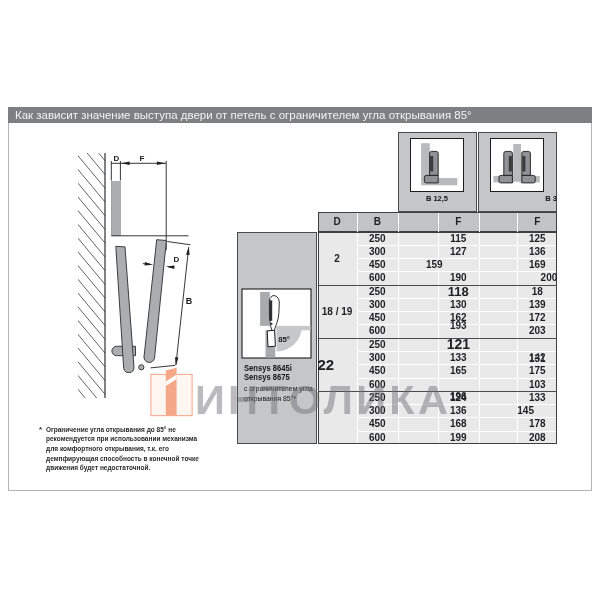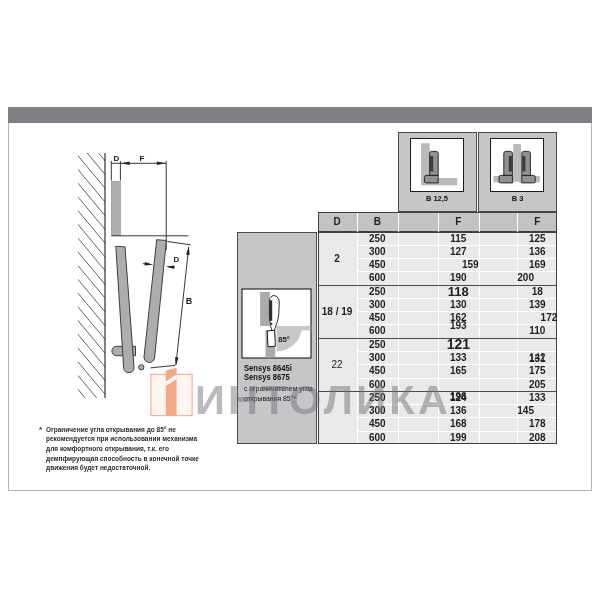--- a/index.html
+++ b/index.html
@@ -1,20 +1,21 @@
 <!DOCTYPE html>
 <html><head><meta charset="utf-8"><style>
 html,body{margin:0;padding:0;}
 body{width:600px;height:600px;background:#ffffff;font-family:"Liberation Sans",sans-serif;}
 #page{position:relative;width:600px;height:600px;overflow:hidden;}
 .abs{position:absolute;}
 </style></head><body>
 <div id="page">
 <div class="abs" style="left:8px;top:106.5px;width:581.5px;height:382.5px;border:1px solid #b3b4b6;"></div>
 <div class="abs" style="left:8px;top:106.5px;width:583.5px;height:16.5px;background:#7d7f82;"></div>
+<div class="abs" style="left:15px;top:106.5px;height:16.5px;line-height:17px;font-size:11.5px;color:#f3f3f4;">Как зависит значение выступа двери от петель с ограничителем угла открывания 85°</div>
 <svg class="abs" style="left:0;top:0;" width="600" height="600" viewBox="0 0 600 600">
 <rect x="150.9" y="374.3" width="41.2" height="41.4" fill="#fef6f0" stroke="#f2997b" stroke-width="0.9"></rect>
 <polygon points="165.8,370.4 176.6,367.7 176.6,415.8 165.8,415.8" fill="#f5a887"></polygon>
 <polygon points="165.8,381.6 176.6,374.4 176.6,378.9 165.8,386.1" fill="#ffffff"></polygon>
 </svg>
 <div class="abs" style="left:317.5px;top:212.0px;width:239.8px;height:232.0px;background:#e9e9ea;border:1px solid #3e3f41;box-sizing:border-box;"></div>
 <div class="abs" style="left:317.5px;top:212.0px;width:239.8px;height:19.5px;background:#c2c3c5;border:1px solid #3e3f41;box-sizing:border-box;"></div>
 <div class="abs" style="left:356.7px;top:213.0px;width:1px;height:230.0px;background:#ffffff;"></div>
 <div class="abs" style="left:398.0px;top:213.0px;width:1px;height:230.0px;background:#ffffff;"></div>
 <div class="abs" style="left:438.0px;top:213.0px;width:1px;height:230.0px;background:#ffffff;"></div>
@@ -41,67 +42,67 @@
 <div class="abs" style="left:438.0px;top:212.00px;width:40.7px;height:19.50px;line-height:19.50px;text-align:center;font-size:10px;font-weight:bold;color:#1e1f21;">F</div>
 <div class="abs" style="left:517.3px;top:212.00px;width:40.0px;height:19.50px;line-height:19.50px;text-align:center;font-size:10px;font-weight:bold;color:#1e1f21;">F</div>
 <div class="abs" style="left:317.5px;top:231.50px;width:39.2px;height:53.12px;line-height:53.12px;text-align:center;font-size:10px;font-weight:bold;color:#1e1f21;">2</div>
 <div class="abs" style="left:356.7px;top:231.50px;width:41.3px;height:13.28px;line-height:13.28px;text-align:center;font-size:10px;font-weight:bold;color:#1e1f21;">250</div>
 <div class="abs" style="left:438.0px;top:231.50px;width:40.7px;height:13.28px;line-height:13.28px;text-align:center;font-size:10px;font-weight:bold;color:#1e1f21;">115</div>
 <div class="abs" style="left:517.3px;top:231.50px;width:40.0px;height:13.28px;line-height:13.28px;text-align:center;font-size:10px;font-weight:bold;color:#1e1f21;">125</div>
 <div class="abs" style="left:356.7px;top:244.78px;width:41.3px;height:13.28px;line-height:13.28px;text-align:center;font-size:10px;font-weight:bold;color:#1e1f21;">300</div>
 <div class="abs" style="left:438.0px;top:244.78px;width:40.7px;height:13.28px;line-height:13.28px;text-align:center;font-size:10px;font-weight:bold;color:#1e1f21;">127</div>
 <div class="abs" style="left:517.3px;top:244.78px;width:40.0px;height:13.28px;line-height:13.28px;text-align:center;font-size:10px;font-weight:bold;color:#1e1f21;">136</div>
 <div class="abs" style="left:356.7px;top:258.06px;width:41.3px;height:13.28px;line-height:13.28px;text-align:center;font-size:10px;font-weight:bold;color:#1e1f21;">450</div>
-<div class="abs" style="left:438.0px;top:258.06px;width:40.7px;height:13.28px;line-height:13.28px;text-align:right;font-size:10px;font-weight:bold;color:#1e1f21;">159</div>
+<div class="abs" style="left:414px;top:258.06px;width:40.7px;height:13.28px;line-height:13.28px;text-align:center;font-size:10px;font-weight:bold;color:#1e1f21;">159</div>
 <div class="abs" style="left:517.3px;top:258.06px;width:40.0px;height:13.28px;line-height:13.28px;text-align:center;font-size:10px;font-weight:bold;color:#1e1f21;">169</div>
 <div class="abs" style="left:356.7px;top:271.34px;width:41.3px;height:13.28px;line-height:13.28px;text-align:center;font-size:10px;font-weight:bold;color:#1e1f21;">600</div>
 <div class="abs" style="left:438.0px;top:271.34px;width:40.7px;height:13.28px;line-height:13.28px;text-align:center;font-size:10px;font-weight:bold;color:#1e1f21;">190</div>
-<div class="abs" style="left:517.3px;top:271.34px;width:40.0px;height:13.28px;line-height:13.28px;text-align:left;font-size:10px;font-weight:bold;color:#1e1f21;">200</div>
+<div class="abs" style="left:517.3px;top:271.34px;width:40.0px;height:13.28px;line-height:13.28px;text-align:right;font-size:10px;font-weight:bold;color:#1e1f21;">200</div>
 <div class="abs" style="left:317.5px;top:284.62px;width:39.2px;height:53.12px;line-height:53.12px;text-align:center;font-size:10px;font-weight:bold;color:#1e1f21;">18 / 19</div>
 <div class="abs" style="left:356.7px;top:284.62px;width:41.3px;height:13.28px;line-height:13.28px;text-align:center;font-size:10px;font-weight:bold;color:#1e1f21;">250</div>
 <div class="abs" style="left:438.0px;top:284.62px;width:40.7px;height:13.28px;line-height:13.28px;text-align:center;font-size:13px;font-weight:bold;color:#1e1f21;">118</div>
 <div class="abs" style="left:517.3px;top:284.62px;width:40.0px;height:13.28px;line-height:13.28px;text-align:center;font-size:10px;font-weight:bold;color:#1e1f21;">18</div>
 <div class="abs" style="left:356.7px;top:297.91px;width:41.3px;height:13.28px;line-height:13.28px;text-align:center;font-size:10px;font-weight:bold;color:#1e1f21;">300</div>
 <div class="abs" style="left:438.0px;top:297.91px;width:40.7px;height:13.28px;line-height:13.28px;text-align:center;font-size:10px;font-weight:bold;color:#1e1f21;">130</div>
 <div class="abs" style="left:517.3px;top:297.91px;width:40.0px;height:13.28px;line-height:13.28px;text-align:center;font-size:10px;font-weight:bold;color:#1e1f21;">139</div>
 <div class="abs" style="left:356.7px;top:311.19px;width:41.3px;height:13.28px;line-height:13.28px;text-align:center;font-size:10px;font-weight:bold;color:#1e1f21;">450</div>
 <div class="abs" style="left:438.0px;top:311.19px;width:40.7px;height:13.28px;line-height:13.28px;text-align:center;font-size:10px;font-weight:bold;color:#1e1f21;">162</div>
-<div class="abs" style="left:517.3px;top:311.19px;width:40.0px;height:13.28px;line-height:13.28px;text-align:right;font-size:10px;font-weight:bold;color:#1e1f21;">172</div>
+<div class="abs" style="left:517.3px;top:311.19px;width:40.0px;height:13.28px;line-height:13.28px;text-align:center;font-size:10px;font-weight:bold;color:#1e1f21;">172</div>
 <div class="abs" style="left:356.7px;top:324.47px;width:41.3px;height:13.28px;line-height:13.28px;text-align:center;font-size:10px;font-weight:bold;color:#1e1f21;">600</div>
 <div class="abs" style="left:438.0px;top:319px;width:40.7px;height:13.28px;line-height:13.28px;text-align:center;font-size:10px;font-weight:bold;color:#1e1f21;">193</div>
-<div class="abs" style="left:517.3px;top:324.47px;width:40.0px;height:13.28px;line-height:13.28px;text-align:center;font-size:10px;font-weight:bold;color:#1e1f21;">110</div>
-<div class="abs" style="left:317.5px;top:337.75px;width:39.2px;height:53.12px;line-height:53.12px;text-align:center;font-size:10px;font-weight:normal;color:#1e1f21;">22</div>
+<div class="abs" style="left:517.3px;top:324.47px;width:40.0px;height:13.28px;line-height:13.28px;text-align:center;font-size:10px;font-weight:bold;color:#1e1f21;">203</div>
+<div class="abs" style="left:317.5px;top:337.75px;width:39.2px;height:53.12px;line-height:53.12px;text-align:left;font-size:15px;font-weight:bold;color:#1e1f21;">22</div>
 <div class="abs" style="left:356.7px;top:337.75px;width:41.3px;height:13.28px;line-height:13.28px;text-align:center;font-size:10px;font-weight:bold;color:#1e1f21;">250</div>
 <div class="abs" style="left:438.0px;top:337.75px;width:40.7px;height:13.28px;line-height:13.28px;text-align:center;font-size:14px;font-weight:bold;color:#1e1f21;">121</div>
 <div class="abs" style="left:517.3px;top:352px;width:40.0px;height:13.28px;line-height:13.28px;text-align:center;font-size:10px;font-weight:bold;color:#1e1f21;">131</div>
 <div class="abs" style="left:356.7px;top:351.03px;width:41.3px;height:13.28px;line-height:13.28px;text-align:center;font-size:10px;font-weight:bold;color:#1e1f21;">300</div>
 <div class="abs" style="left:438.0px;top:351.03px;width:40.7px;height:13.28px;line-height:13.28px;text-align:center;font-size:10px;font-weight:bold;color:#1e1f21;">133</div>
 <div class="abs" style="left:517.3px;top:351.03px;width:40.0px;height:13.28px;line-height:13.28px;text-align:center;font-size:10px;font-weight:normal;color:#1e1f21;">142</div>
 <div class="abs" style="left:356.7px;top:364.31px;width:41.3px;height:13.28px;line-height:13.28px;text-align:center;font-size:10px;font-weight:bold;color:#1e1f21;">450</div>
 <div class="abs" style="left:438.0px;top:364.31px;width:40.7px;height:13.28px;line-height:13.28px;text-align:center;font-size:10px;font-weight:bold;color:#1e1f21;">165</div>
 <div class="abs" style="left:517.3px;top:364.31px;width:40.0px;height:13.28px;line-height:13.28px;text-align:center;font-size:10px;font-weight:bold;color:#1e1f21;">175</div>
 <div class="abs" style="left:356.7px;top:377.59px;width:41.3px;height:13.28px;line-height:13.28px;text-align:center;font-size:10px;font-weight:bold;color:#1e1f21;">600</div>
 <div class="abs" style="left:438.0px;top:377.59px;width:40.7px;height:13.28px;line-height:13.28px;text-align:center;font-size:10px;font-weight:bold;color:#1e1f21;margin-top:12px;">196</div>
-<div class="abs" style="left:517.3px;top:377.59px;width:40.0px;height:13.28px;line-height:13.28px;text-align:center;font-size:10px;font-weight:bold;color:#1e1f21;">205</div>
+<div class="abs" style="left:517.3px;top:377.59px;width:40.0px;height:13.28px;line-height:13.28px;text-align:center;font-size:10px;font-weight:bold;color:#1e1f21;">103</div>
 <div class="abs" style="left:356.7px;top:390.88px;width:41.3px;height:13.28px;line-height:13.28px;text-align:center;font-size:10px;font-weight:bold;color:#1e1f21;">250</div>
 <div class="abs" style="left:438.0px;top:390.88px;width:40.7px;height:13.28px;line-height:13.28px;text-align:center;font-size:10px;font-weight:bold;color:#1e1f21;">124</div>
 <div class="abs" style="left:517.3px;top:390.88px;width:40.0px;height:13.28px;line-height:13.28px;text-align:center;font-size:10px;font-weight:bold;color:#1e1f21;">133</div>
 <div class="abs" style="left:356.7px;top:404.16px;width:41.3px;height:13.28px;line-height:13.28px;text-align:center;font-size:10px;font-weight:bold;color:#1e1f21;">300</div>
 <div class="abs" style="left:438.0px;top:404.16px;width:40.7px;height:13.28px;line-height:13.28px;text-align:center;font-size:10px;font-weight:bold;color:#1e1f21;">136</div>
 <div class="abs" style="left:517.3px;top:404.16px;width:40.0px;height:13.28px;line-height:13.28px;text-align:left;font-size:10px;font-weight:bold;color:#1e1f21;">145</div>
 <div class="abs" style="left:356.7px;top:417.44px;width:41.3px;height:13.28px;line-height:13.28px;text-align:center;font-size:10px;font-weight:bold;color:#1e1f21;">450</div>
 <div class="abs" style="left:438.0px;top:417.44px;width:40.7px;height:13.28px;line-height:13.28px;text-align:center;font-size:10px;font-weight:bold;color:#1e1f21;">168</div>
 <div class="abs" style="left:517.3px;top:417.44px;width:40.0px;height:13.28px;line-height:13.28px;text-align:center;font-size:10px;font-weight:bold;color:#1e1f21;">178</div>
 <div class="abs" style="left:356.7px;top:430.72px;width:41.3px;height:13.28px;line-height:13.28px;text-align:center;font-size:10px;font-weight:bold;color:#1e1f21;">600</div>
 <div class="abs" style="left:438.0px;top:430.72px;width:40.7px;height:13.28px;line-height:13.28px;text-align:center;font-size:10px;font-weight:bold;color:#1e1f21;">199</div>
 <div class="abs" style="left:517.3px;top:430.72px;width:40.0px;height:13.28px;line-height:13.28px;text-align:center;font-size:10px;font-weight:bold;color:#1e1f21;">208</div>
 <div class="abs" style="left:397.5px;top:132px;width:79px;height:80px;background:#c5c6c8;border:1px solid #4a4b4d;box-sizing:border-box;"></div>
 <div class="abs" style="left:397.5px;top:192.5px;width:79px;height:11px;line-height:11px;text-align:center;font-size:7.5px;font-weight:bold;color:#141416;">В 12,5</div>
 <div class="abs" style="left:478.0px;top:132px;width:79px;height:80px;background:#c5c6c8;border:1px solid #4a4b4d;box-sizing:border-box;"></div>
-<div class="abs" style="left:478.0px;top:192.5px;width:79px;height:11px;line-height:11px;text-align:center;font-size:7.5px;font-weight:bold;color:#141416;">В 3</div>
+<div class="abs" style="left:478.0px;top:192.5px;width:79px;height:11px;line-height:11px;text-align:right;font-size:7.5px;font-weight:bold;color:#141416;">В 3</div>
 <div class="abs" style="left:409.5px;top:138.4px;width:54.5px;height:53.4px;background:#ffffff;border:1px solid #1c1c1e;box-sizing:border-box;"></div>
 <div class="abs" style="left:489.8px;top:138.2px;width:54.4px;height:53.6px;background:#ffffff;border:1px solid #1c1c1e;box-sizing:border-box;"></div>
 <div class="abs" style="left:237px;top:232px;width:80px;height:212.3px;background:#c5c6c8;border:1px solid #4a4b4d;box-sizing:border-box;"></div>
 <div class="abs" style="left:243.5px;top:362.5px;font-size:9.5px;font-weight:bold;line-height:9.6px;color:#141416;transform:scaleX(0.8);transform-origin:0 0;white-space:nowrap;">Sensys 8645i<br>Sensys 8675</div>
 <div class="abs" style="left:243.5px;top:384.2px;font-size:8px;line-height:9.4px;color:#141416;transform:scaleX(0.855);transform-origin:0 0;white-space:nowrap;">с ограничителем угла<br>открывания 85°*</div>
 <svg class="abs" style="left:0;top:0;" width="600" height="600" viewBox="0 0 600 600">
 <defs>
         <clipPath id="wallclip">
           <rect x="78" y="153" width="27" height="245"></rect>
         </clipPath>

